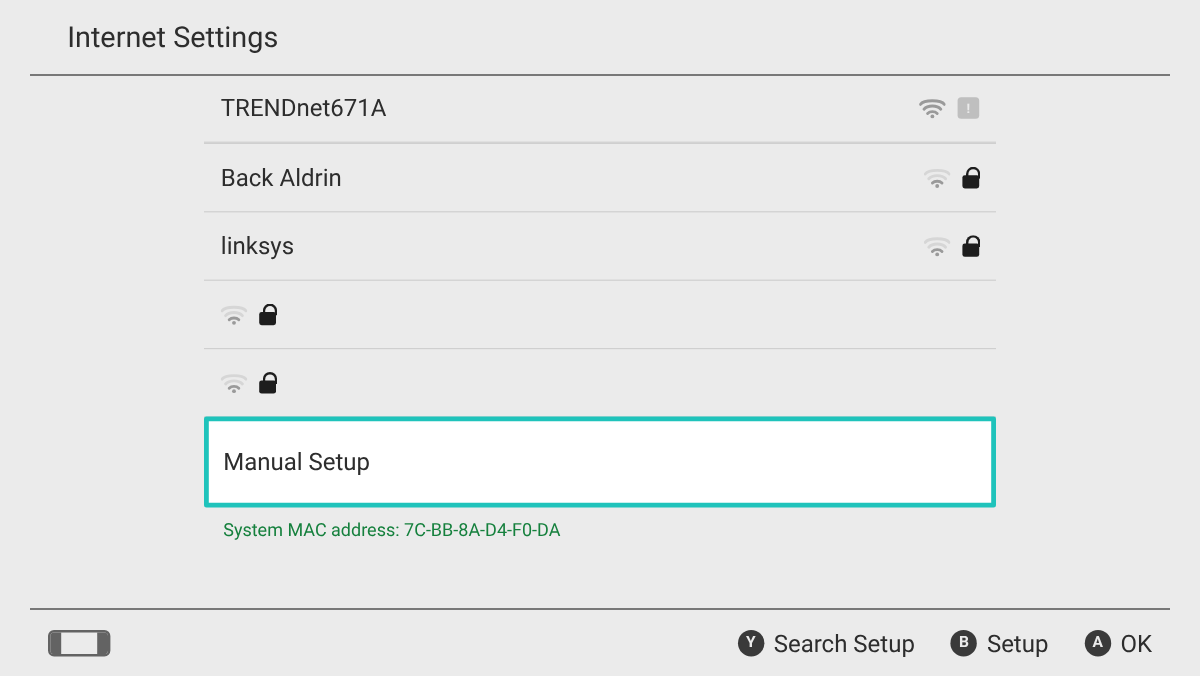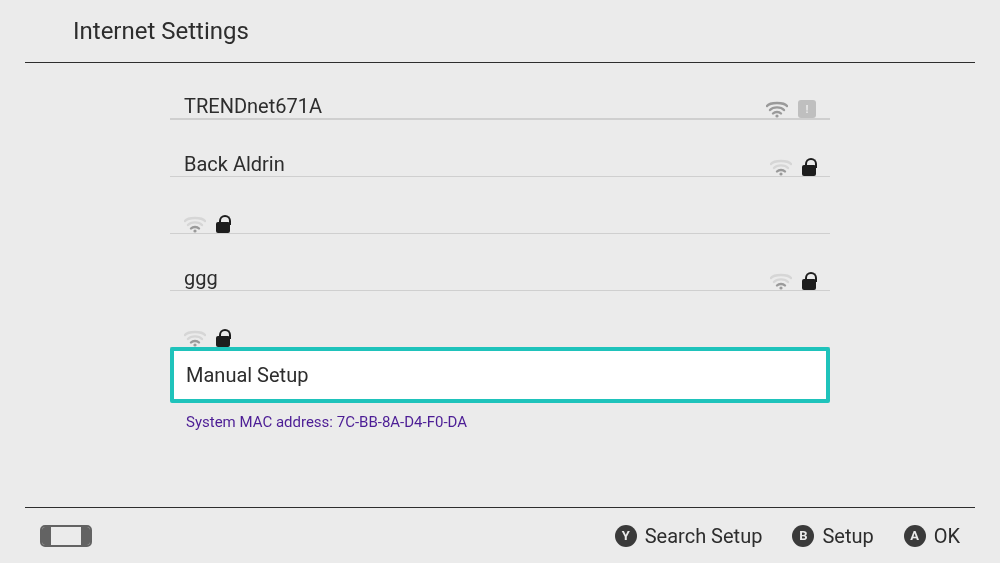--- a/index.html
+++ b/index.html
@@ -29,67 +29,67 @@
     position: absolute;
     top: 62px;
     left: 25px;
     right: 25px;
     height: 1px;
     background: #2d2d2d;
   }
   .page-title {
     font-size: 24px;
     font-weight: 400;
-    margin-left: 73px;
+    margin-left: 56px;
   }
 
   .content {
     position: absolute;
     top: 62px;
     left: 170px;
     width: 660px;
   }
 
   .net-row {
     position: relative;
     height: 56px;
     display: flex;
-    align-items: flex-end;
+    align-items: center;
     padding: 0 14px;
     font-size: 20px;
     color: #2d2d2d;
   }
   .net-row .label { flex: 1; }
   .net-row .icons {
     display: flex;
     align-items: center;
     gap: 10px;
   }
   .divider {
     height: 1px;
     background: #cfcfcf;
   }
 
   .manual-row {
-    height: 56px;
+    height: 76px;
     border: 4px solid #1fc3bb;
     background: #ffffff;
     display: flex;
     align-items: center;
     padding: 0 12px;
     font-size: 20px;
     border-radius: 2px;
     margin-top: -1px;
   }
 
   .mac-line {
     margin-top: 10px;
     margin-left: 16px;
     font-size: 15px;
-    color: #4c1d95;
+    color: #15803d;
   }
 
   .wifi-icon { display: block; }
 
   .lock-solid {
     width: 14px;
     height: 18px;
     position: relative;
   }
   .lock-solid::before {
@@ -239,35 +239,35 @@
     <path d="M4 10 C7 6.5 15 6.5 18 10" stroke="#d6d6d6" stroke-width="2.4" fill="none" stroke-linecap="round"></path>
     <path d="M7 13.5 C9 11.5 13 11.5 15 13.5" stroke="#9a9a9a" stroke-width="2.4" fill="none" stroke-linecap="round"></path>
     <circle cx="11" cy="16" r="1.6" fill="#9a9a9a"></circle>
   </svg>
           </span>
           <div class="lock-solid" style="color: rgb(29, 29, 29);"></div>
         </div>
       </div>
       <div class="divider"></div>
       <div class="net-row">
+        <div class="label">linksys</div>
         <div class="icons">
           <span>
             <svg class="wifi-icon" width="22" height="18" viewBox="0 0 22 18">
     <path d="M1 6 C4 2 18 2 21 6" stroke="#d6d6d6" stroke-width="2.4" fill="none" stroke-linecap="round"></path>
     <path d="M4 10 C7 6.5 15 6.5 18 10" stroke="#d6d6d6" stroke-width="2.4" fill="none" stroke-linecap="round"></path>
     <path d="M7 13.5 C9 11.5 13 11.5 15 13.5" stroke="#9a9a9a" stroke-width="2.4" fill="none" stroke-linecap="round"></path>
     <circle cx="11" cy="16" r="1.6" fill="#9a9a9a"></circle>
   </svg>
           </span>
           <div class="lock-solid" style="color: rgb(29, 29, 29);"></div>
         </div>
       </div>
       <div class="divider"></div>
       <div class="net-row">
-        <div class="label">ggg</div>
         <div class="icons">
           <span>
             <svg class="wifi-icon" width="22" height="18" viewBox="0 0 22 18">
     <path d="M1 6 C4 2 18 2 21 6" stroke="#d6d6d6" stroke-width="2.4" fill="none" stroke-linecap="round"></path>
     <path d="M4 10 C7 6.5 15 6.5 18 10" stroke="#d6d6d6" stroke-width="2.4" fill="none" stroke-linecap="round"></path>
     <path d="M7 13.5 C9 11.5 13 11.5 15 13.5" stroke="#9a9a9a" stroke-width="2.4" fill="none" stroke-linecap="round"></path>
     <circle cx="11" cy="16" r="1.6" fill="#9a9a9a"></circle>
   </svg>
           </span>
           <div class="lock-solid" style="color: rgb(29, 29, 29);"></div>

